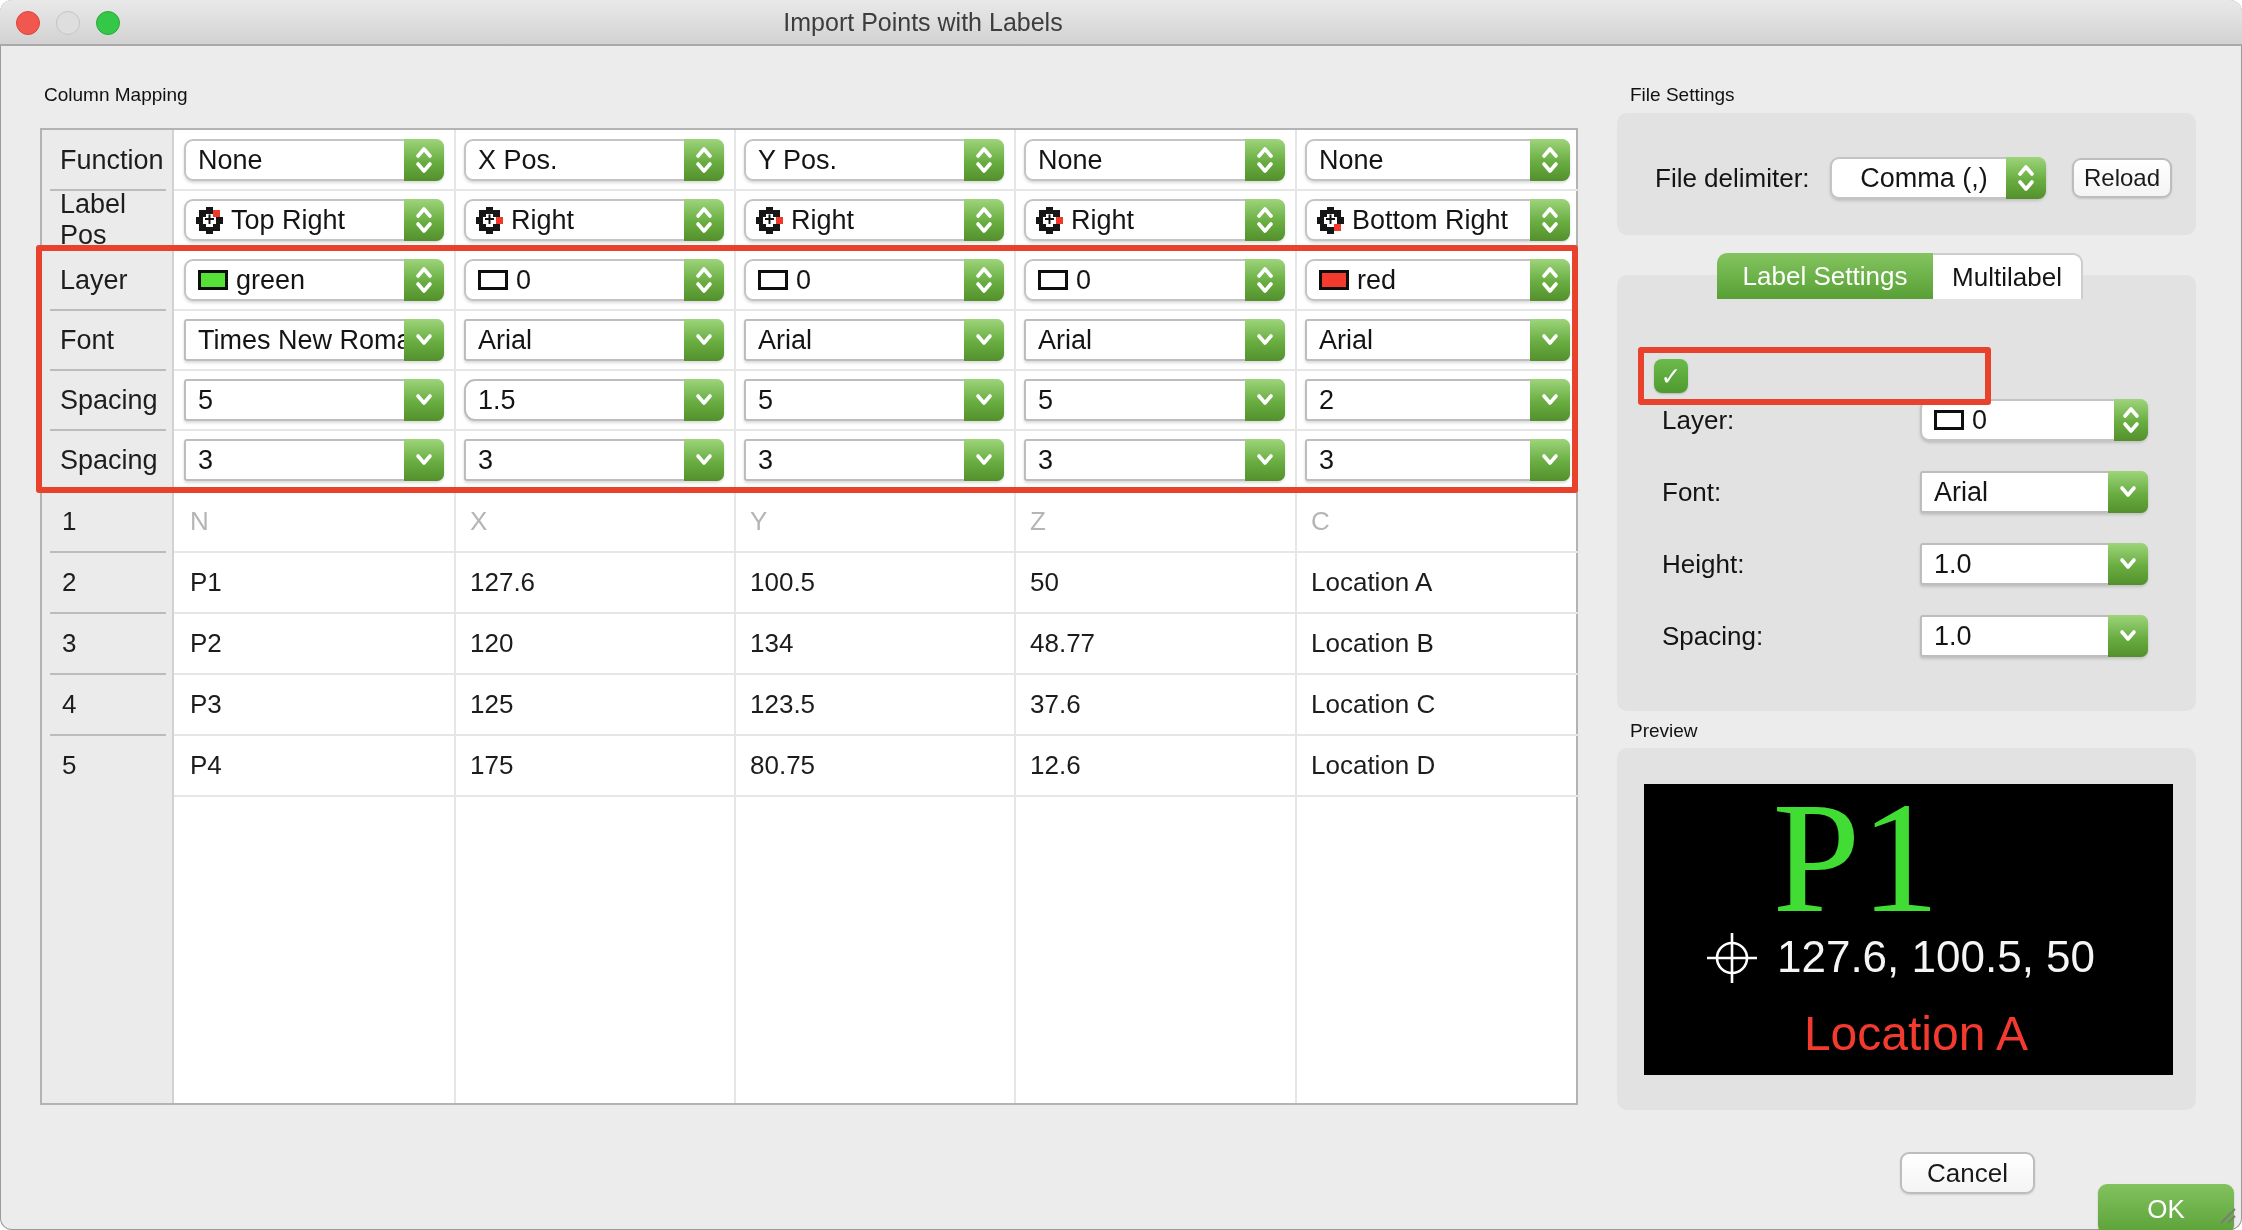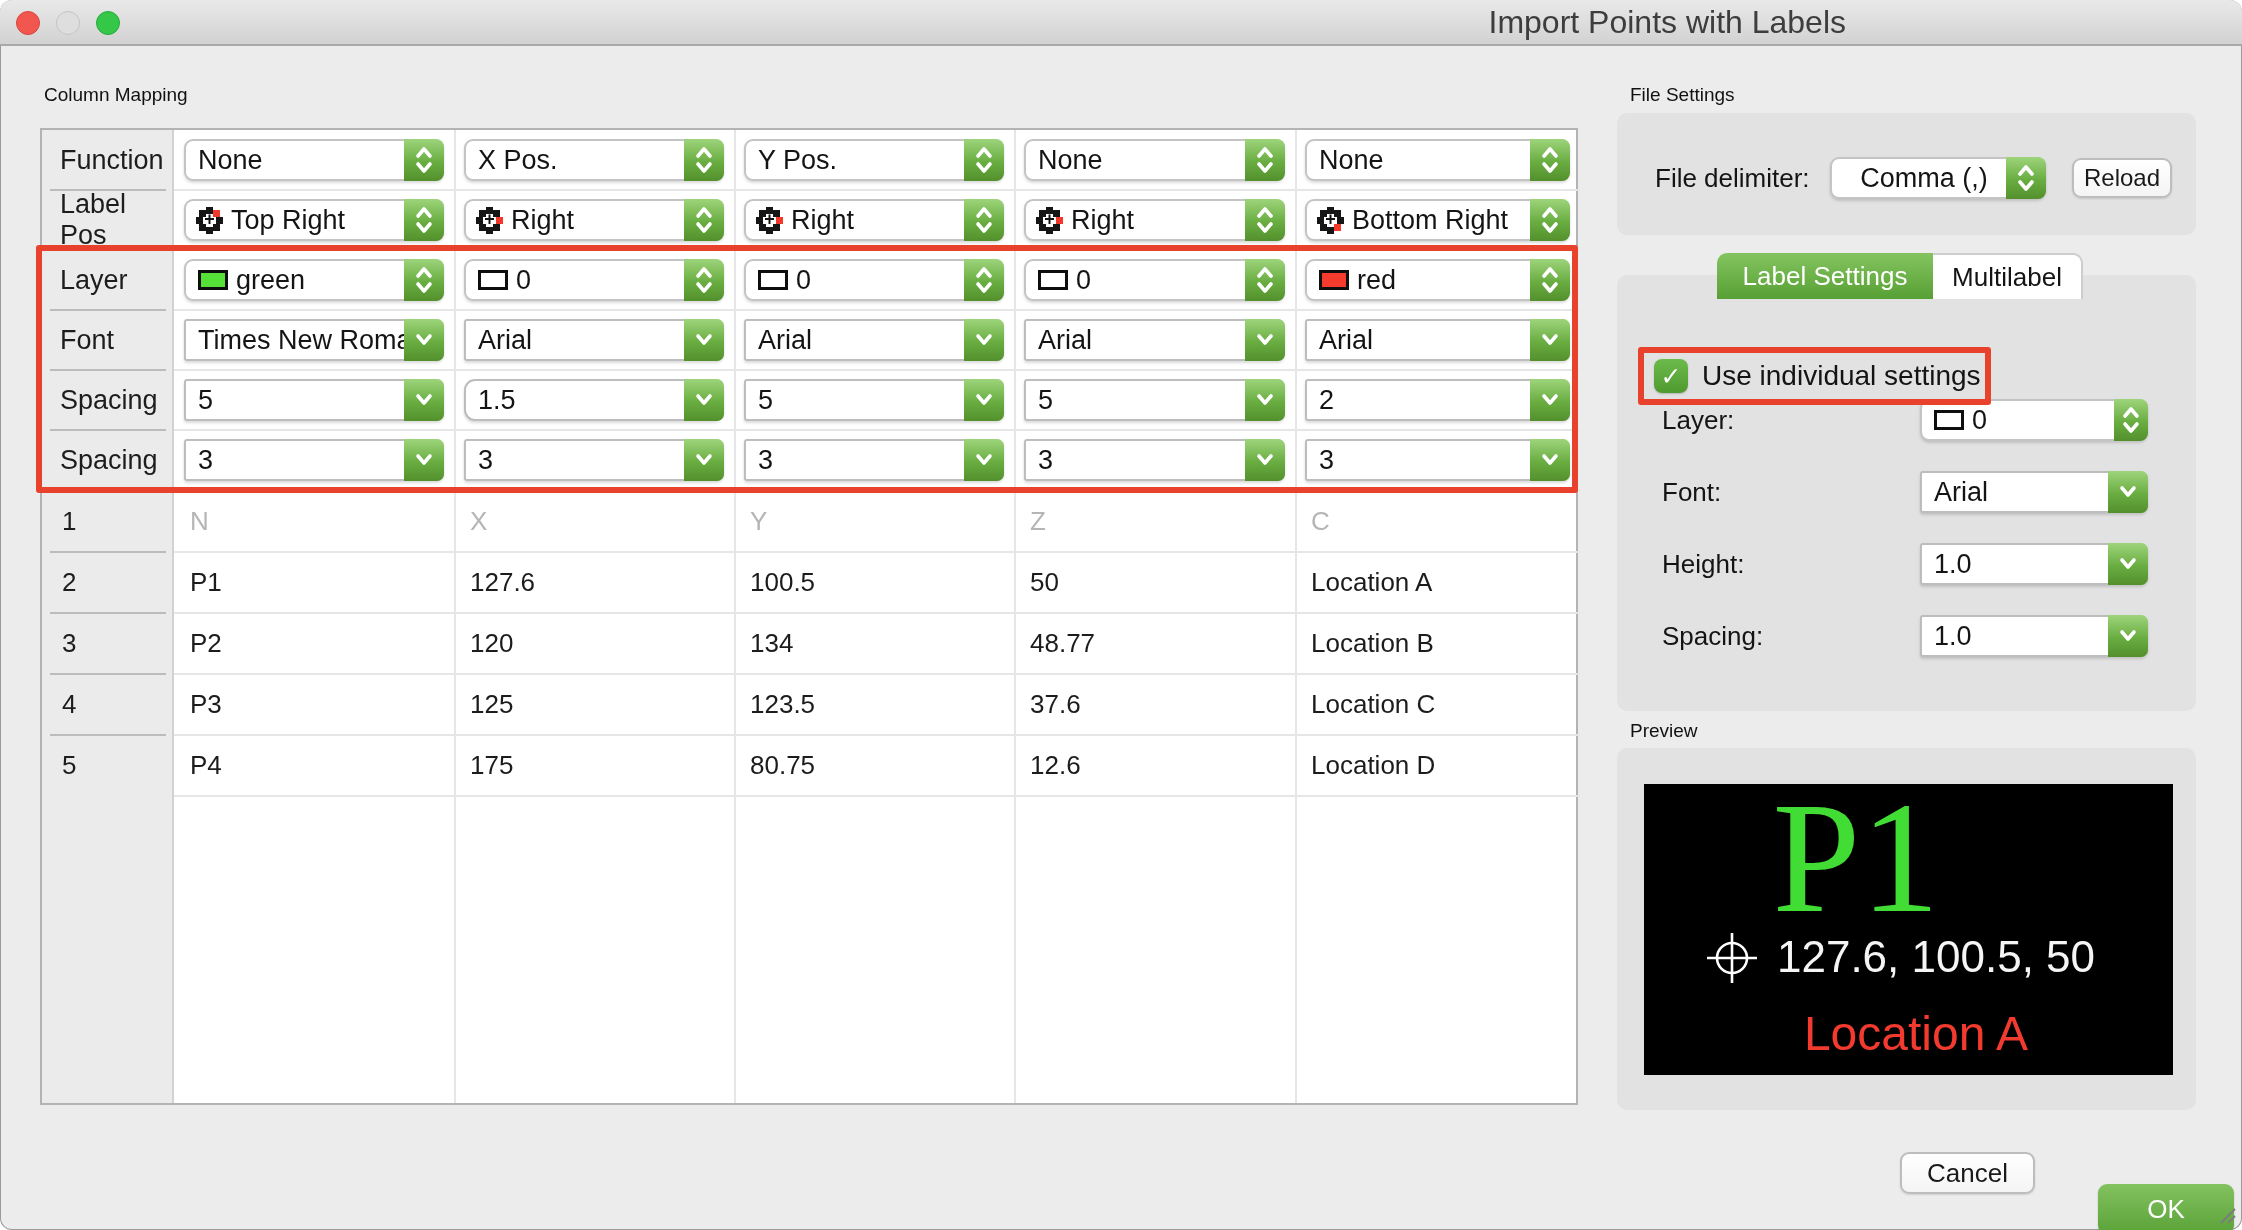--- a/index.html
+++ b/index.html
@@ -1,21 +1,21 @@
 <!DOCTYPE html>
 <html><head>
 <meta charset="utf-8">
 <style>
   html,body{margin:0;padding:0;background:#ffffff;}
   body{width:2242px;height:1230px;font-family:"Liberation Sans","DejaVu Sans",sans-serif;-webkit-font-smoothing:antialiased;}
   .window{position:absolute;left:0;top:0;width:2242px;height:1230px;background:#ececec;border-radius:12px;overflow:hidden;box-shadow:0 0 0 1px #9a9a9a inset;}
   .abs{position:absolute;box-sizing:border-box;}
   
   .titlebar{left:0;top:0;width:2242px;height:46px;background:linear-gradient(#e9e9e9,#d2d2d2);border-bottom:2px solid #a9a9a9;}
-  .title{left:0;top:0;width:1846px;height:44px;line-height:44px;text-align:right;font-size:32px;color:#3d3d3d;font-weight:500;}
+  .title{left:0;top:0;width:1846px;height:44px;line-height:44px;text-align:center;font-size:25px;color:#3d3d3d;font-weight:500;}
   .tl{top:11px;width:24px;height:24px;border-radius:50%;}
   .tl.r{left:16px;background:#f2574f;border:1px solid #d8453e;}
   .tl.y{left:56px;background:#dedede;border:1px solid #c3c3c3;}
   .tl.g{left:96px;background:#34c748;border:1px solid #27a93a;}
   
   .sectitle{font-size:19px;color:#111;}
   
   .table{left:40px;top:128px;width:1538px;height:977px;background:#fff;border:2px solid #b3b3b3;}
   .hdrcol{left:0;top:0;width:132px;height:973px;background:#ebebeb;border-right:2px solid #d2d2d2;}
   .rowlab{left:0;width:132px;padding-left:18px;font-size:27px;color:#1d1d1d;display:flex;align-items:center;}
@@ -478,21 +478,20 @@
       </span>
   </div>
   <div class="abs btn plain" style="left:2072px;top:158px;width:100px;height:40px;">Reload</div>
 
   <div class="abs panel" style="left:1617px;top:275px;width:579px;height:436px;"></div>
   <div class="abs tab on" style="left:1717px;width:216px;">Label Settings</div>
   <div class="abs tab off" style="left:1933px;width:150px;">Multilabel</div>
 
   <div class="abs ann" style="left: 1638px; top: 347px; width: 353px; height: 58px; border-color: rgb(232, 65, 44);"></div>
   <div class="abs cb" style="left:1654px;top:359px;">✓</div>
-  <div class="abs flabel" style="left:1702px;top:355px;height:42px;font-size:28px;">Use individual settings</div>
 
   <div id="rightFields">
       <div class="abs flabel" style="left: 1662px; top: 399px; height: 42px;">Layer:</div>
       <div class="abs w popup" style="left: 1920px; top: 399px; width: 228px; height: 42px;">
         <span class="sw2" style="background: rgb(255, 255, 255);"></span>
         <span class="txt tight">0</span>
         <span class="cap narrow">
           <svg class="chev" width="20" height="32" viewBox="0 0 20 32">
             <polyline points="4,12 10,5 16,12"></polyline>
             <polyline points="4,20 10,27 16,20"></polyline>

